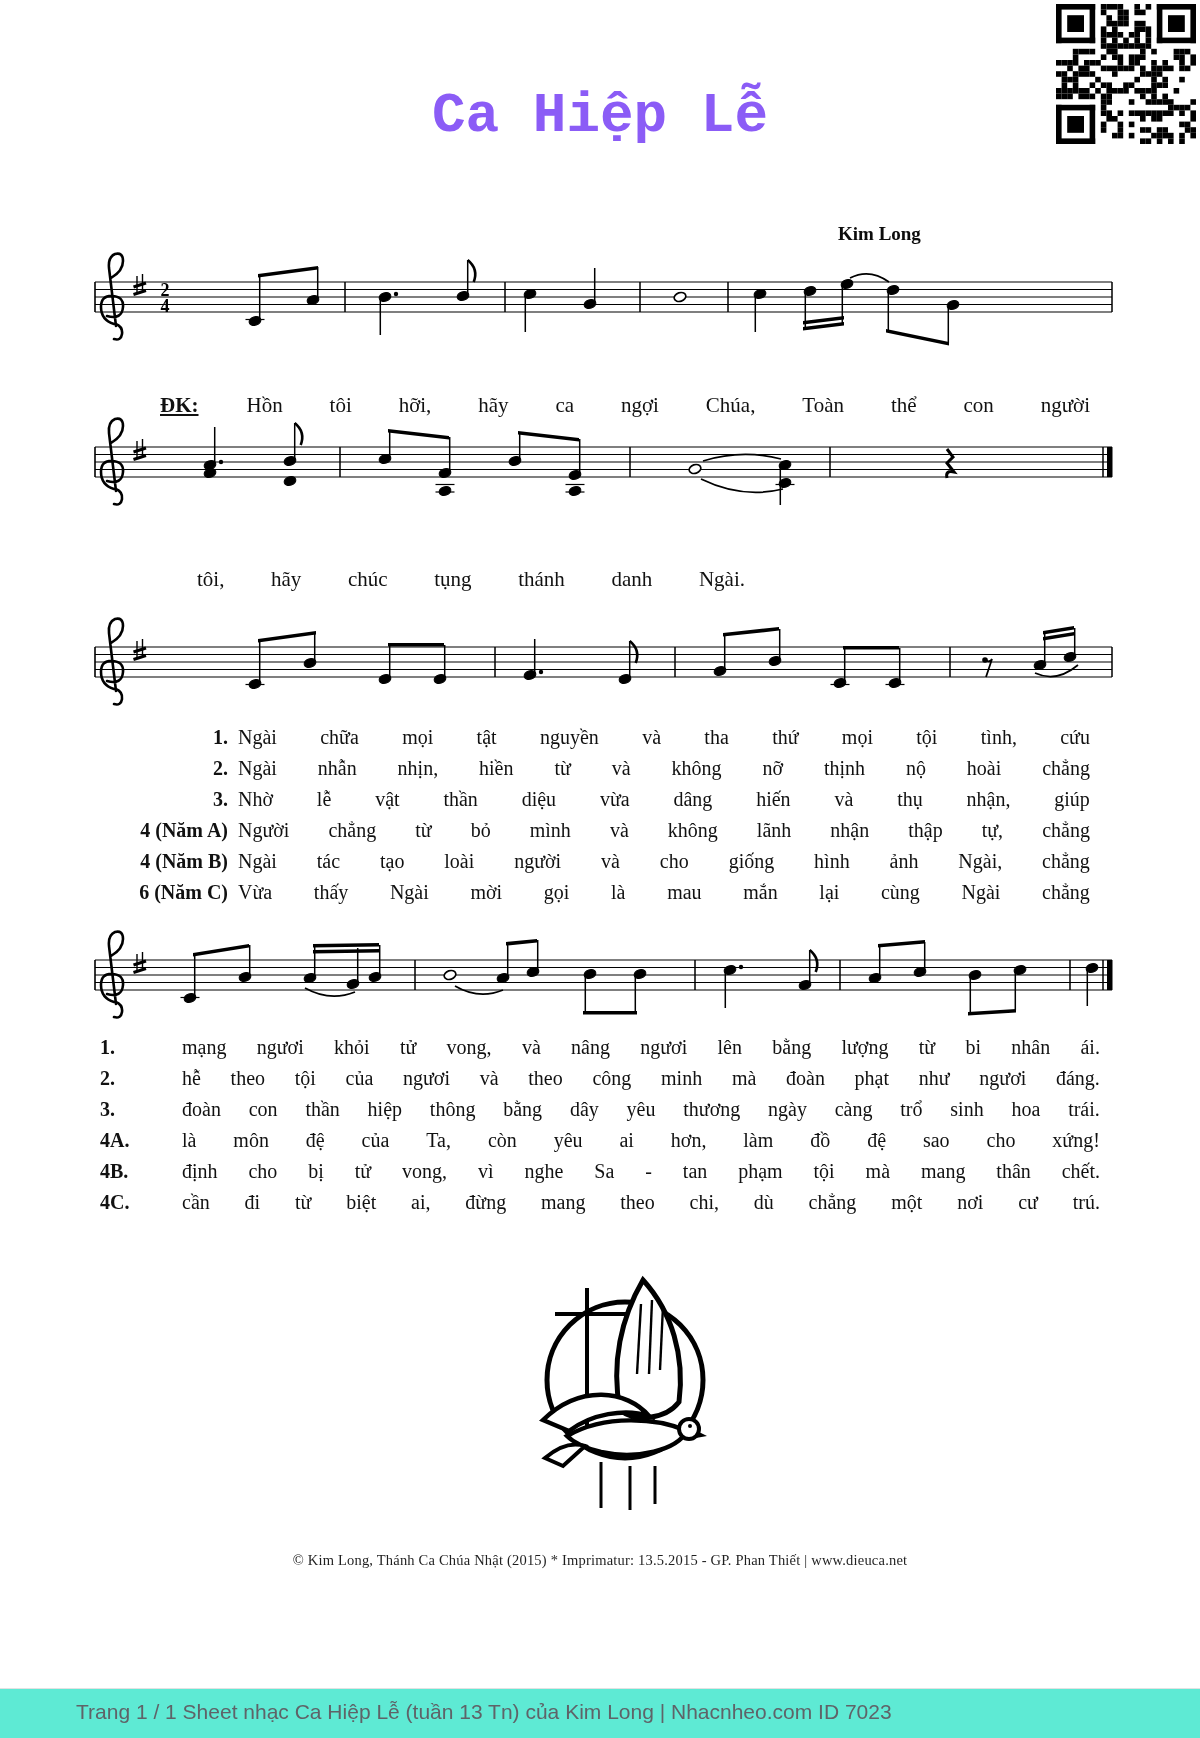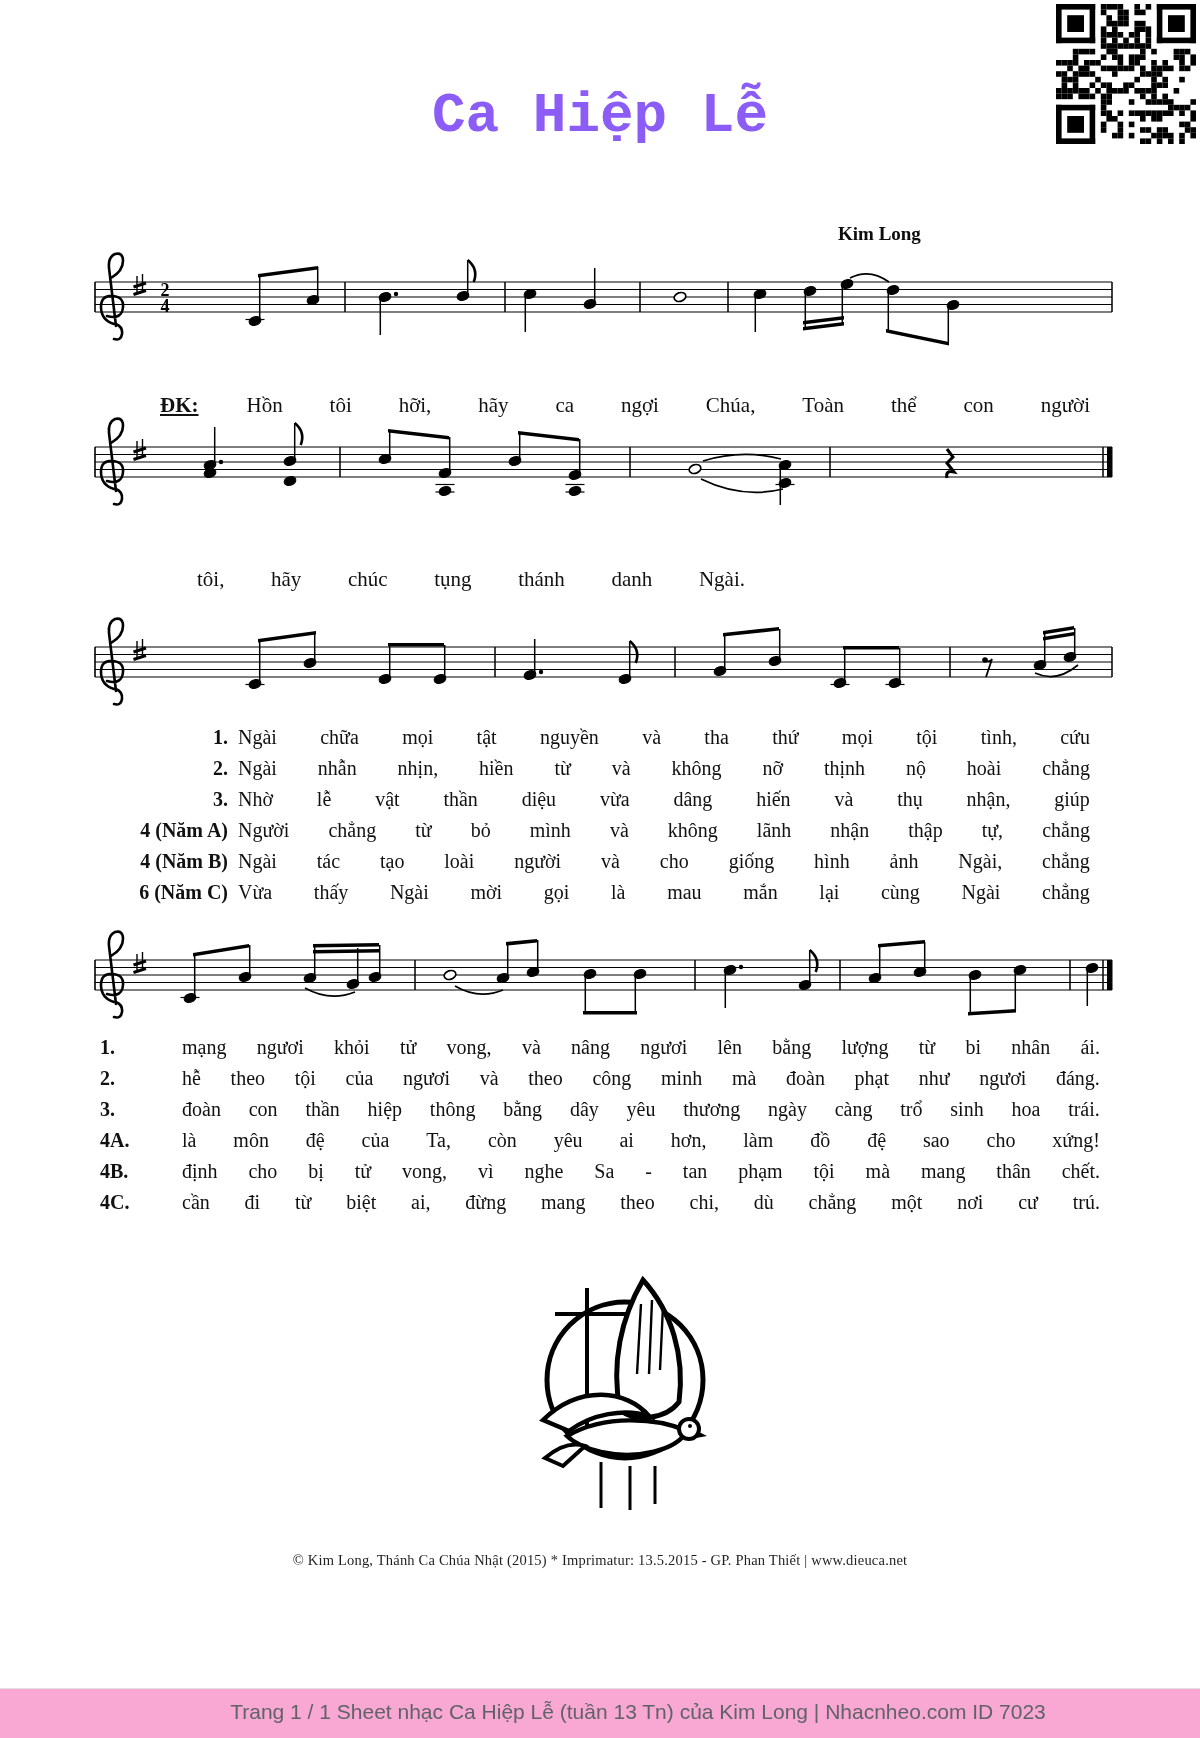--- a/index.html
+++ b/index.html
@@ -21,21 +21,21 @@
   .lab{font-weight:bold;white-space:pre;}
   .verses1 .lab{flex:0 0 128px;text-align:right;}
   .verses2 .lab{flex:0 0 72px;text-align:left;}
   .refrain1 .lab{text-decoration:underline;margin-right:38px;}
   .words{flex:1;display:flex;justify-content:space-between;margin-left:10px;gap:20px;}
   .refrain2 .words{margin-left:12px;}
   .logo{position:absolute;left:525px;top:1268px;width:200px;height:245px;}
   .copyright{position:absolute;top:1552px;left:0;width:100%;text-align:center;
              font-size:14.5px;font-weight:normal;color:#1f1f1f;letter-spacing:.2px;}
   .footer{position:absolute;top:1688px;left:0;width:100%;height:50px;
-          border-top:1px solid #e2e2e2;background:#f9a8d4;text-align:center;}
+          border-top:1px solid #e2e2e2;background:#5eead4;}
   .footer-text{margin:11px 0 0 76px;font-family:"Liberation Sans",sans-serif;
                font-size:21px;color:#5f6368;}
 </style>
 </head>
 <body>
 
 <div class="page">
 
   <svg class="qr" id="qr" viewBox="0 0 140 140">
       <rect x="0" y="0" width="140" height="140" fill="#fff"></rect>

